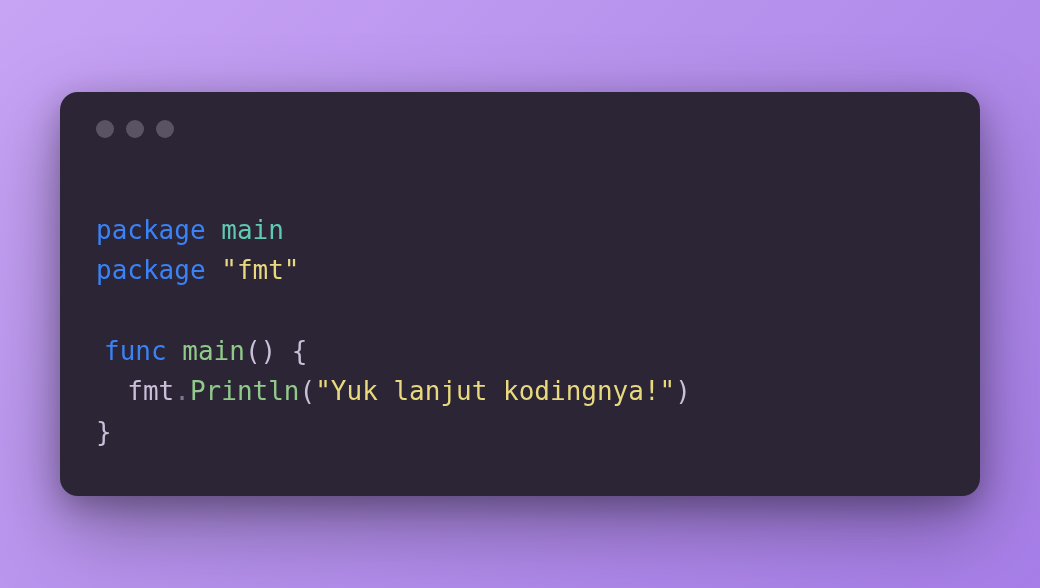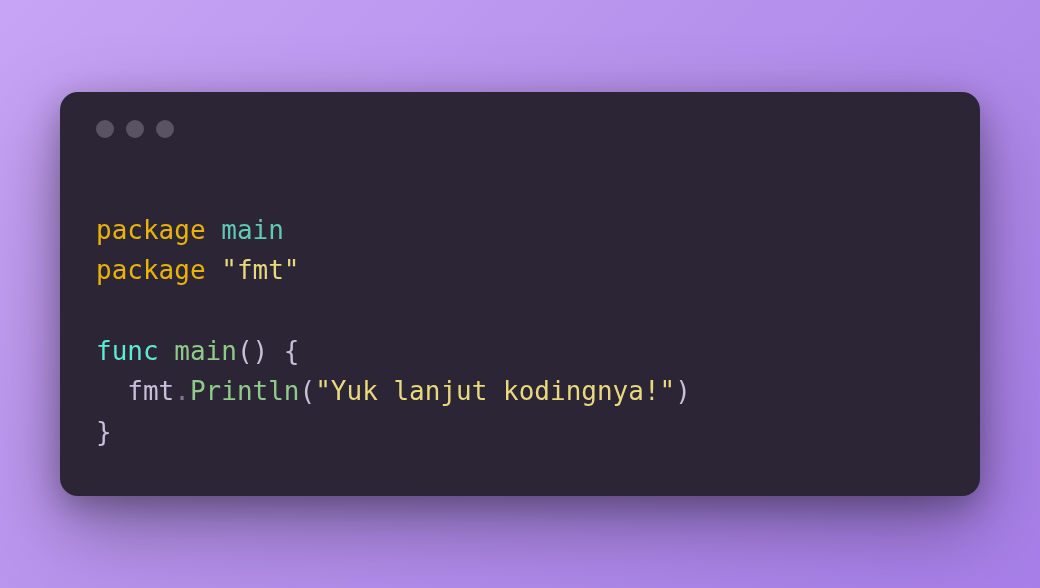--- a/index.html
+++ b/index.html
@@ -29,22 +29,22 @@
       height: 18px;
       border-radius: 50%;
       background: #5a5364;
     }
     .code {
       font-size: 26px;
       line-height: 1.55;
       color: #d4cddf;
       white-space: pre;
     }
-    .kw-pink { color: #eab308; }
-    .kw-blue { color: #5eead4; }
+    .kw-pink { color: #3b82f6; }
+    .kw-blue { color: #3b82f6; margin-left: 8px; }
     .fn-teal { color: #5fc9b3; }
     .fn-green { color: #90ca89; }
     .str { color: #e8d97e; }
     .punct { color: #c9bfd9; }
     .dot { color: #7c7490; }
   </style>
 </head>
 <body>
 
 <div class="code-window">

